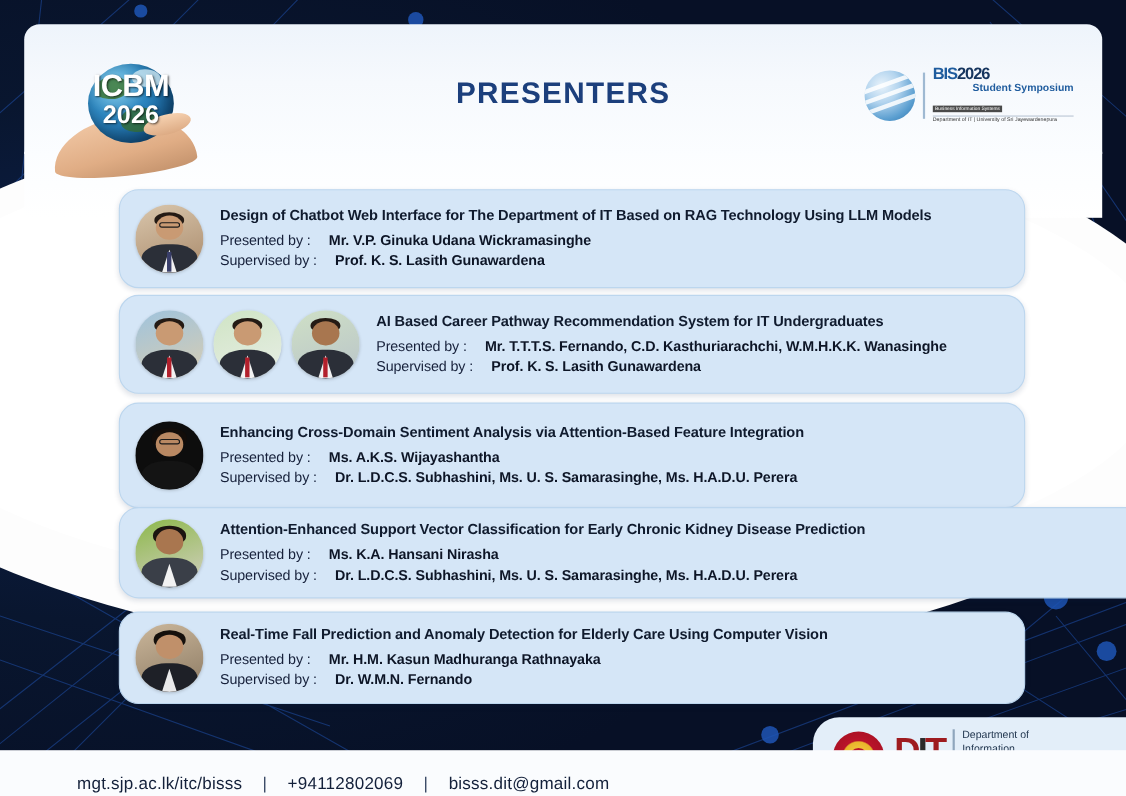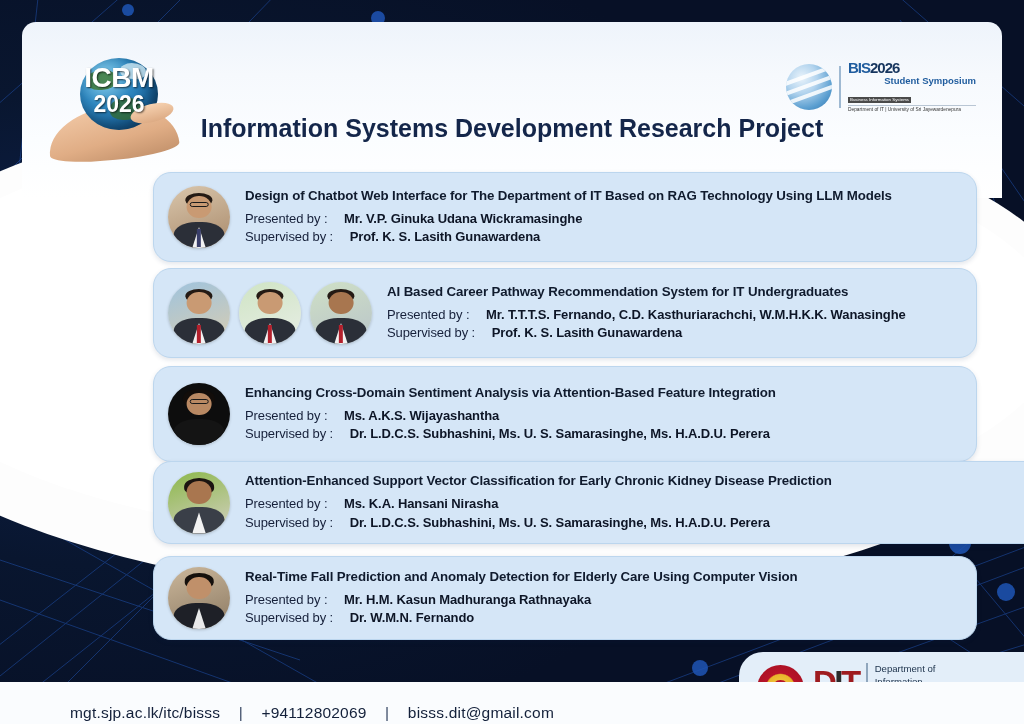--- a/index.html
+++ b/index.html
@@ -113,21 +113,21 @@
   #bis .row3 { font-size:4.4px; color:#fff; background:#4a4a4a; display:inline-block; padding:0 2px; line-height:1.5;}
   #bis .row4 { font-size:4.8px; color:#333; line-height:1.3; border-top:1px solid #b9c6d4; padding-top:1px;}
 
   
   .card {
     position:absolute;
     background:#d5e6f7;
     border:1px solid #bcd6ee;
     border-radius:18px;
     box-shadow:0 2px 5px rgba(20,40,80,.12);
-    display:flex; align-items:center;margin-left:45px;
+    display:flex; align-items:center;
   }
   .photos { display:flex; gap:9px; flex:none; padding-left:14px; }
   .photo {
     width:62px; height:62px; border-radius:50%;
     flex:none; overflow:hidden; position:relative;
     box-shadow:0 1px 3px rgba(0,0,0,.2);
   }
   .photo .bgz { position:absolute; inset:0; }
   .photo .head { position:absolute; left:50%; top:16%; width:40%; height:36%; transform:translateX(-50%); border-radius:50%; background:#c99a73;}
   .photo .hair { position:absolute; left:50%; top:11%; width:44%; height:22%; transform:translateX(-50%); border-radius:50% 50% 40% 40%; background:#241a14;}
@@ -222,21 +222,21 @@
         <div class="land2"></div>
         <div class="land3"></div>
     </div>
     <div class="finger"></div>
     <div class="gtext">
       <div class="l1">ICBM</div>
       <div class="l2">2026</div>
     </div>
   </div>
 
-  <div id="pres-sub">Information Systems Development Research Project</div>
+  <div id="pres-title">PRESENTERS</div>
 
   <div id="bis">
     <div class="ball">
       <i style="top:9px;"></i>
         <i style="top:19px;"></i>
         <i style="top:29px;"></i>
     </div>
     <div class="divider"></div>
     <div class="txt">
       <div class="row1">

